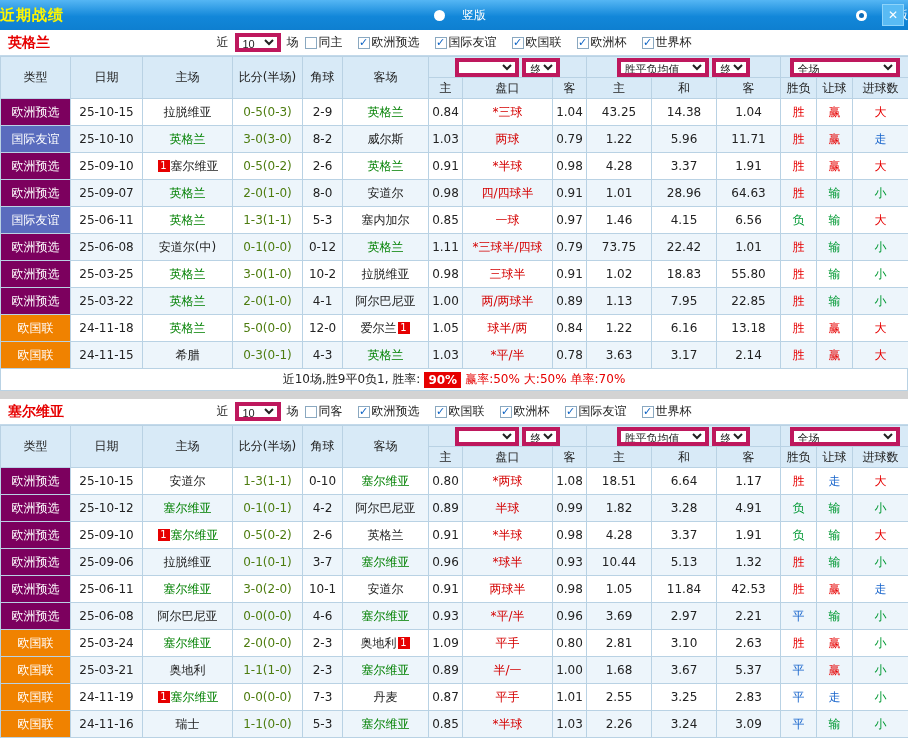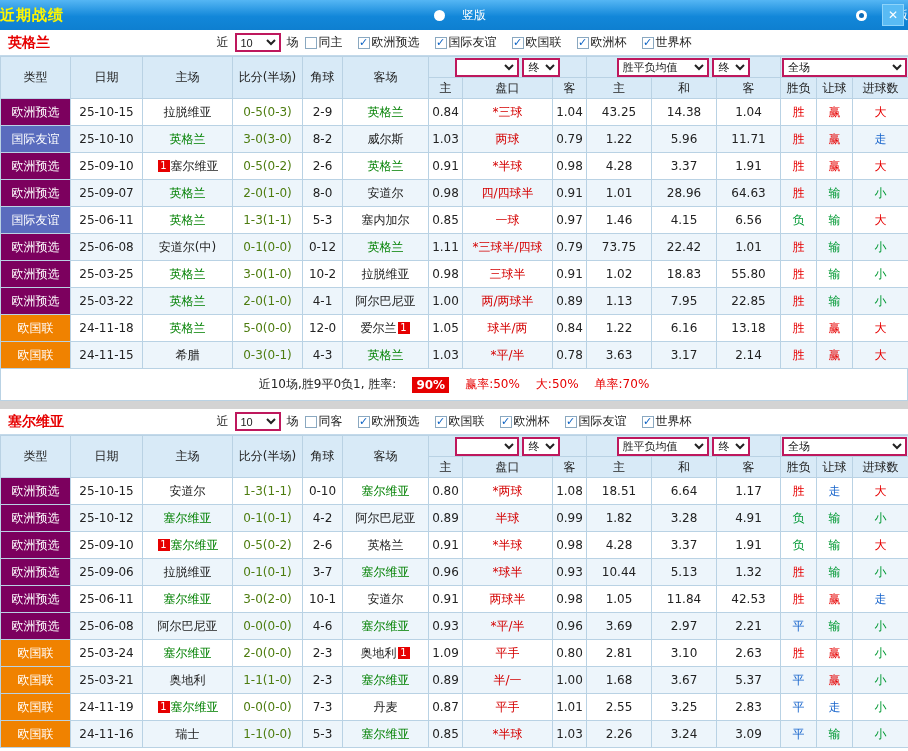--- a/index.html
+++ b/index.html
@@ -22,44 +22,44 @@
   .close-btn {
     position: absolute; right: 4px; top: 4px; width: 22px; height: 22px;
     background: #59bbf4; border: 1px solid #8ed4fa; color: #fff;
     font-size: 12px; line-height: 20px; text-align: center; cursor: pointer;
   }
   
   .filter-row { height: 26px; position: relative; display: flex; align-items: center; border-bottom: 1px solid #c3d9ea; background: #fff; }
   .team-name { position: absolute; left: 8px; color: #e60000; font-weight: bold; font-size: 14px; }
   .filters { margin: 0 auto; display: flex; align-items: center; gap: 6px; }
   .filters .txt { color: #222; }
-  select { font-size: 11px; height: 19px; border: 2px solid #be185d; background: #fff; color: #222; padding: 0; }
+  select { font-size: 11px; height: 19px; border: 4px solid #be185d; background: #fff; color: #222; padding: 0; }
   .sel-near { width: 46px; }
-  .sel-crow { width: 64px; padding-left: 44px; } .sel-final { width: 38px; } .sel-wdl { width: 92px; } .sel-scope { width: 125px; }
+  .sel-crow { width: 64px; padding-left: 44px; } .sel-final { width: 38px; } .sel-wdl { width: 92px; } .sel-scope { width: 110px; }
   .cb-group { display: inline-flex; align-items: center; gap: 15px; }
   .cb-wrap { display: inline-flex; align-items: center; gap: 2px; cursor: pointer; }
   .cb { width: 12px; height: 12px; border: 1px solid #8aa8c0; background: #fff; display: inline-flex; align-items: center; justify-content: center; font-size: 11px; line-height: 11px; color: #0b62c4; font-weight: bold; }
   
   table { border-collapse: collapse; table-layout: fixed; width: 908px; }
   th, td { border: 1px solid #b9d2e4; text-align: center; padding: 0; overflow: hidden; white-space: nowrap; }
   thead th { background: #d8eaf7; height: 21px; font-weight: normal; font-size: 12px; color: #222; }
   tbody td { height: 27px; font-size: 12px; }
   tbody tr:nth-child(even) { background: #edf5fb; }
   td.t-purple { background: #7c005e; color: #fff; }
   td.t-blue   { background: #5a6cbe; color: #fff; }
   td.t-orange { background: #f08200; color: #fff; }
   .score { color: #4d7c0f; }
   .hc    { color: #d40000; }
   .focus { color: #008000; }
   .res-red   { color: #e60000; }
   .res-green { color: #009933; }
   .res-blue  { color: #1a66cc; }
   .badge1 { display: inline-block; width: 12px; height: 12px; line-height: 12px; background: #e60000; color: #fff; font-size: 10px; vertical-align: 1px; margin: 0 1px; }
   
-  .summary { height: 32px; display: flex; align-items: center; justify-content: center; gap: 16px; border: 1px solid #b9d2e4; border-top: 0; background: #fff; }
+  .summary { height: 22px; display: flex; align-items: center; justify-content: center; gap: 4px; border: 1px solid #b9d2e4; border-top: 0; background: #fff; }
   .sum-text { color: #222; }
   .rate-badge { background: #e60000; color: #fff; font-weight: bold; padding: 1px 4px; }
   .stat { color: #e60000; }
   .gap { height: 8px; background: #d3d3d3; }
 </style>
 </head>
 <body>
 
 <div class="titlebar">
   <span class="title">近期战绩</span>

